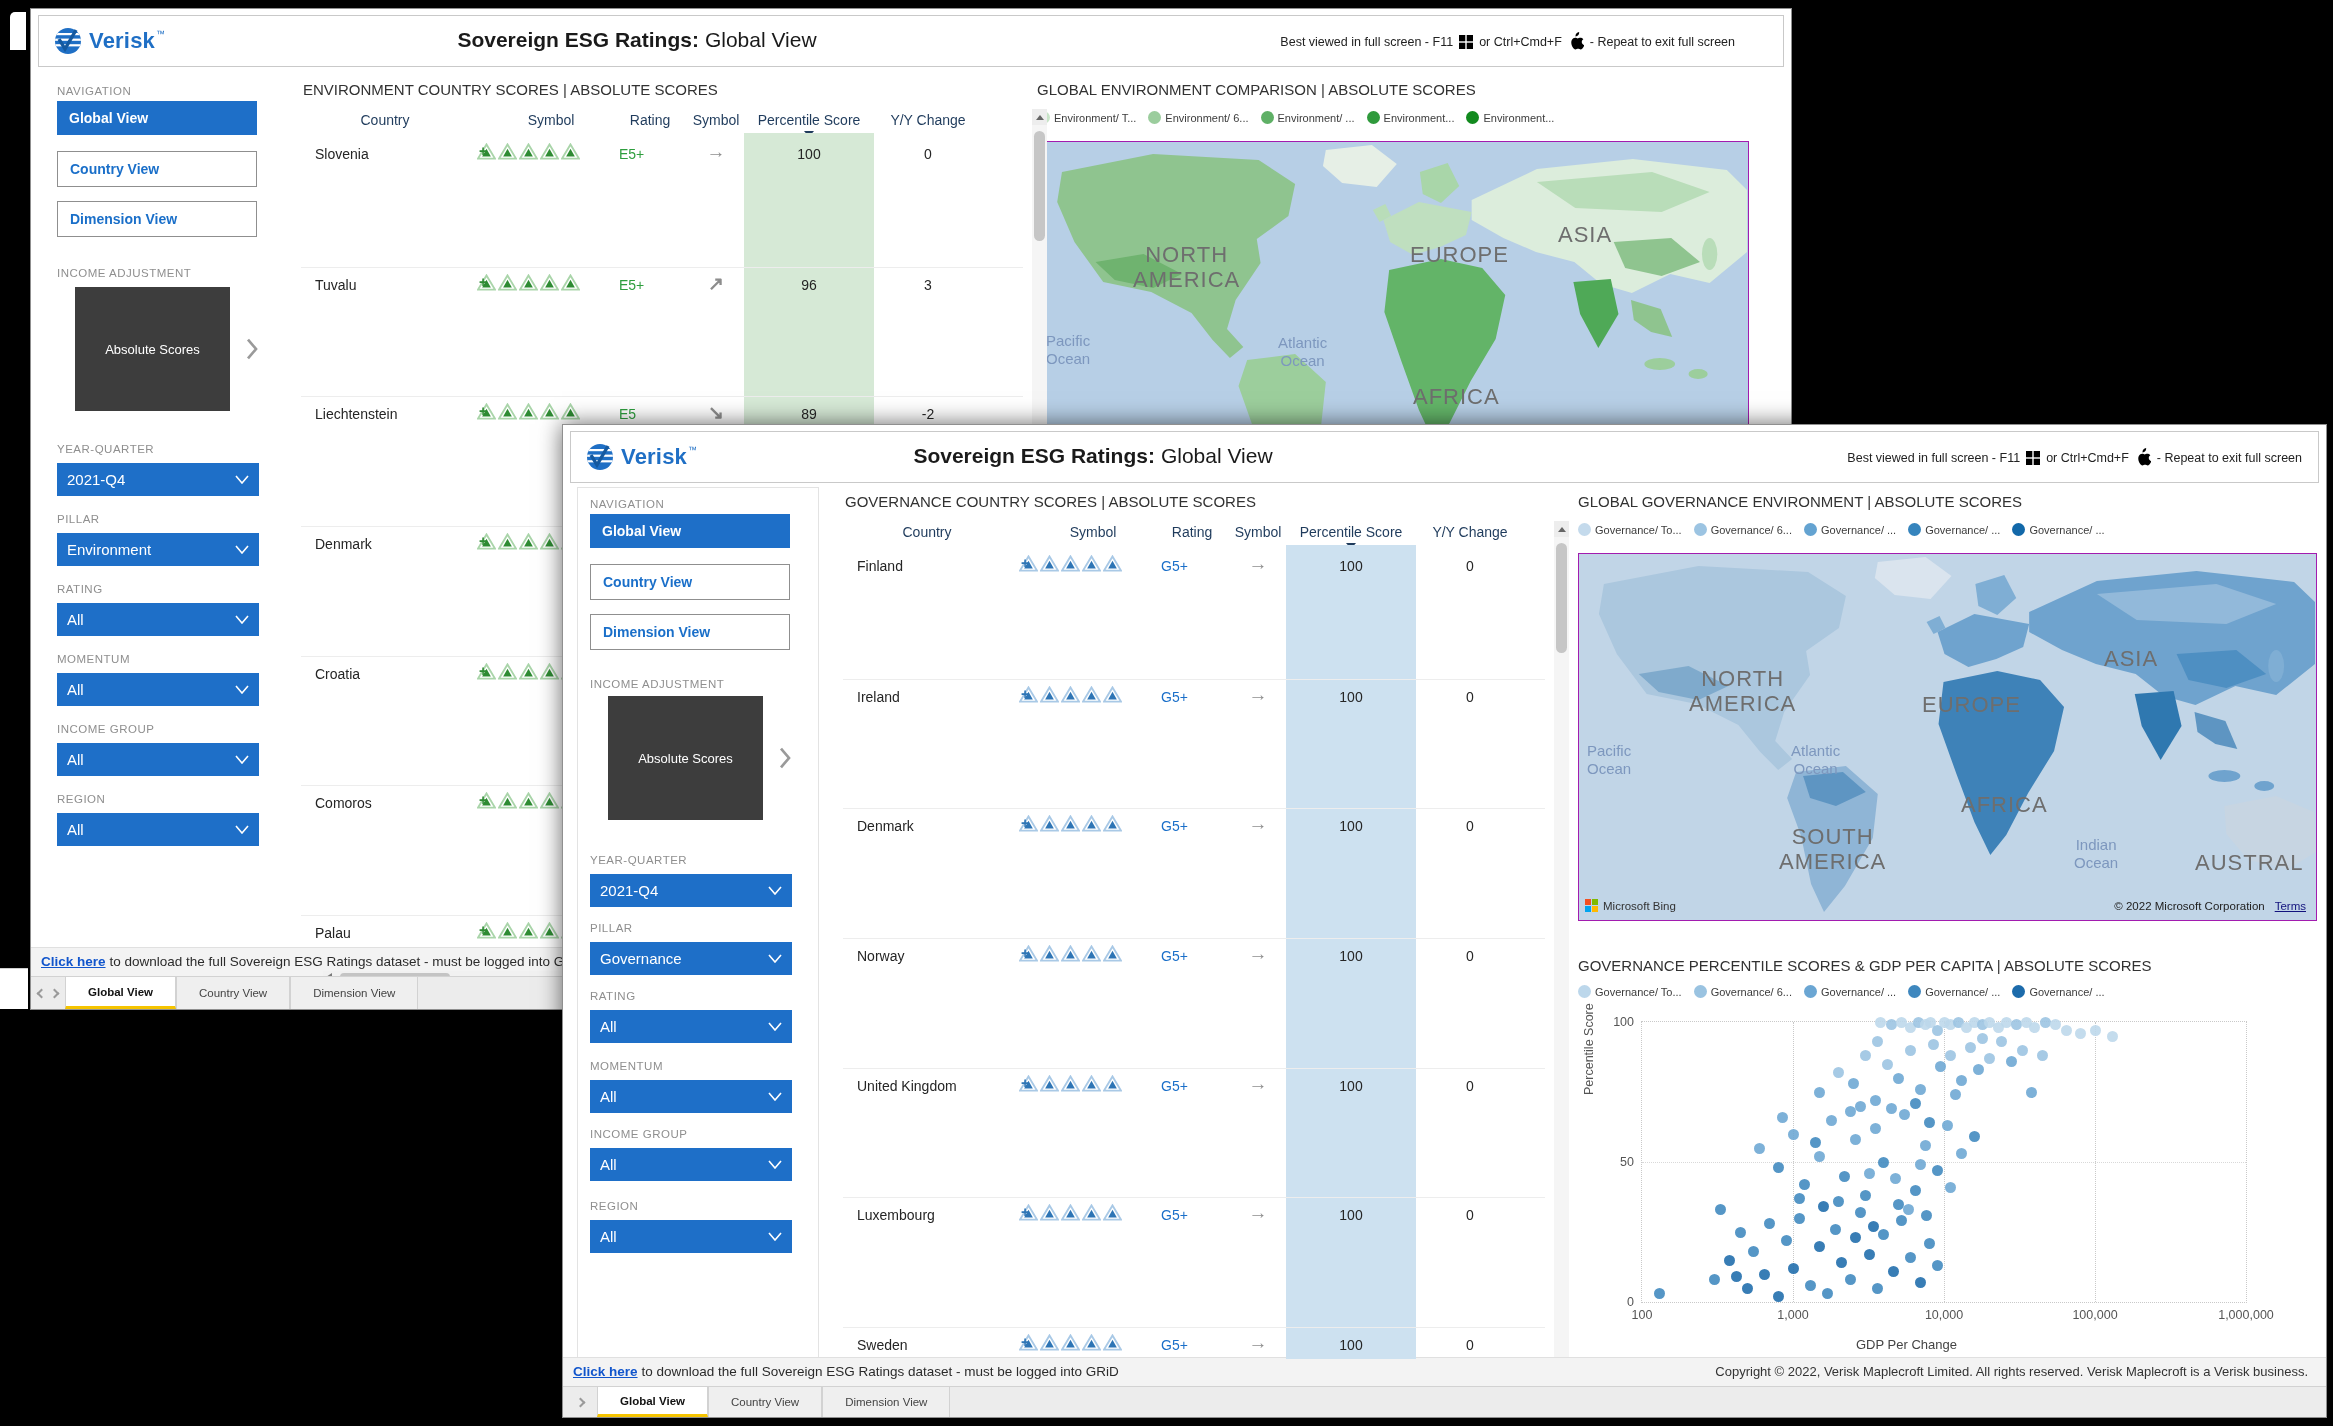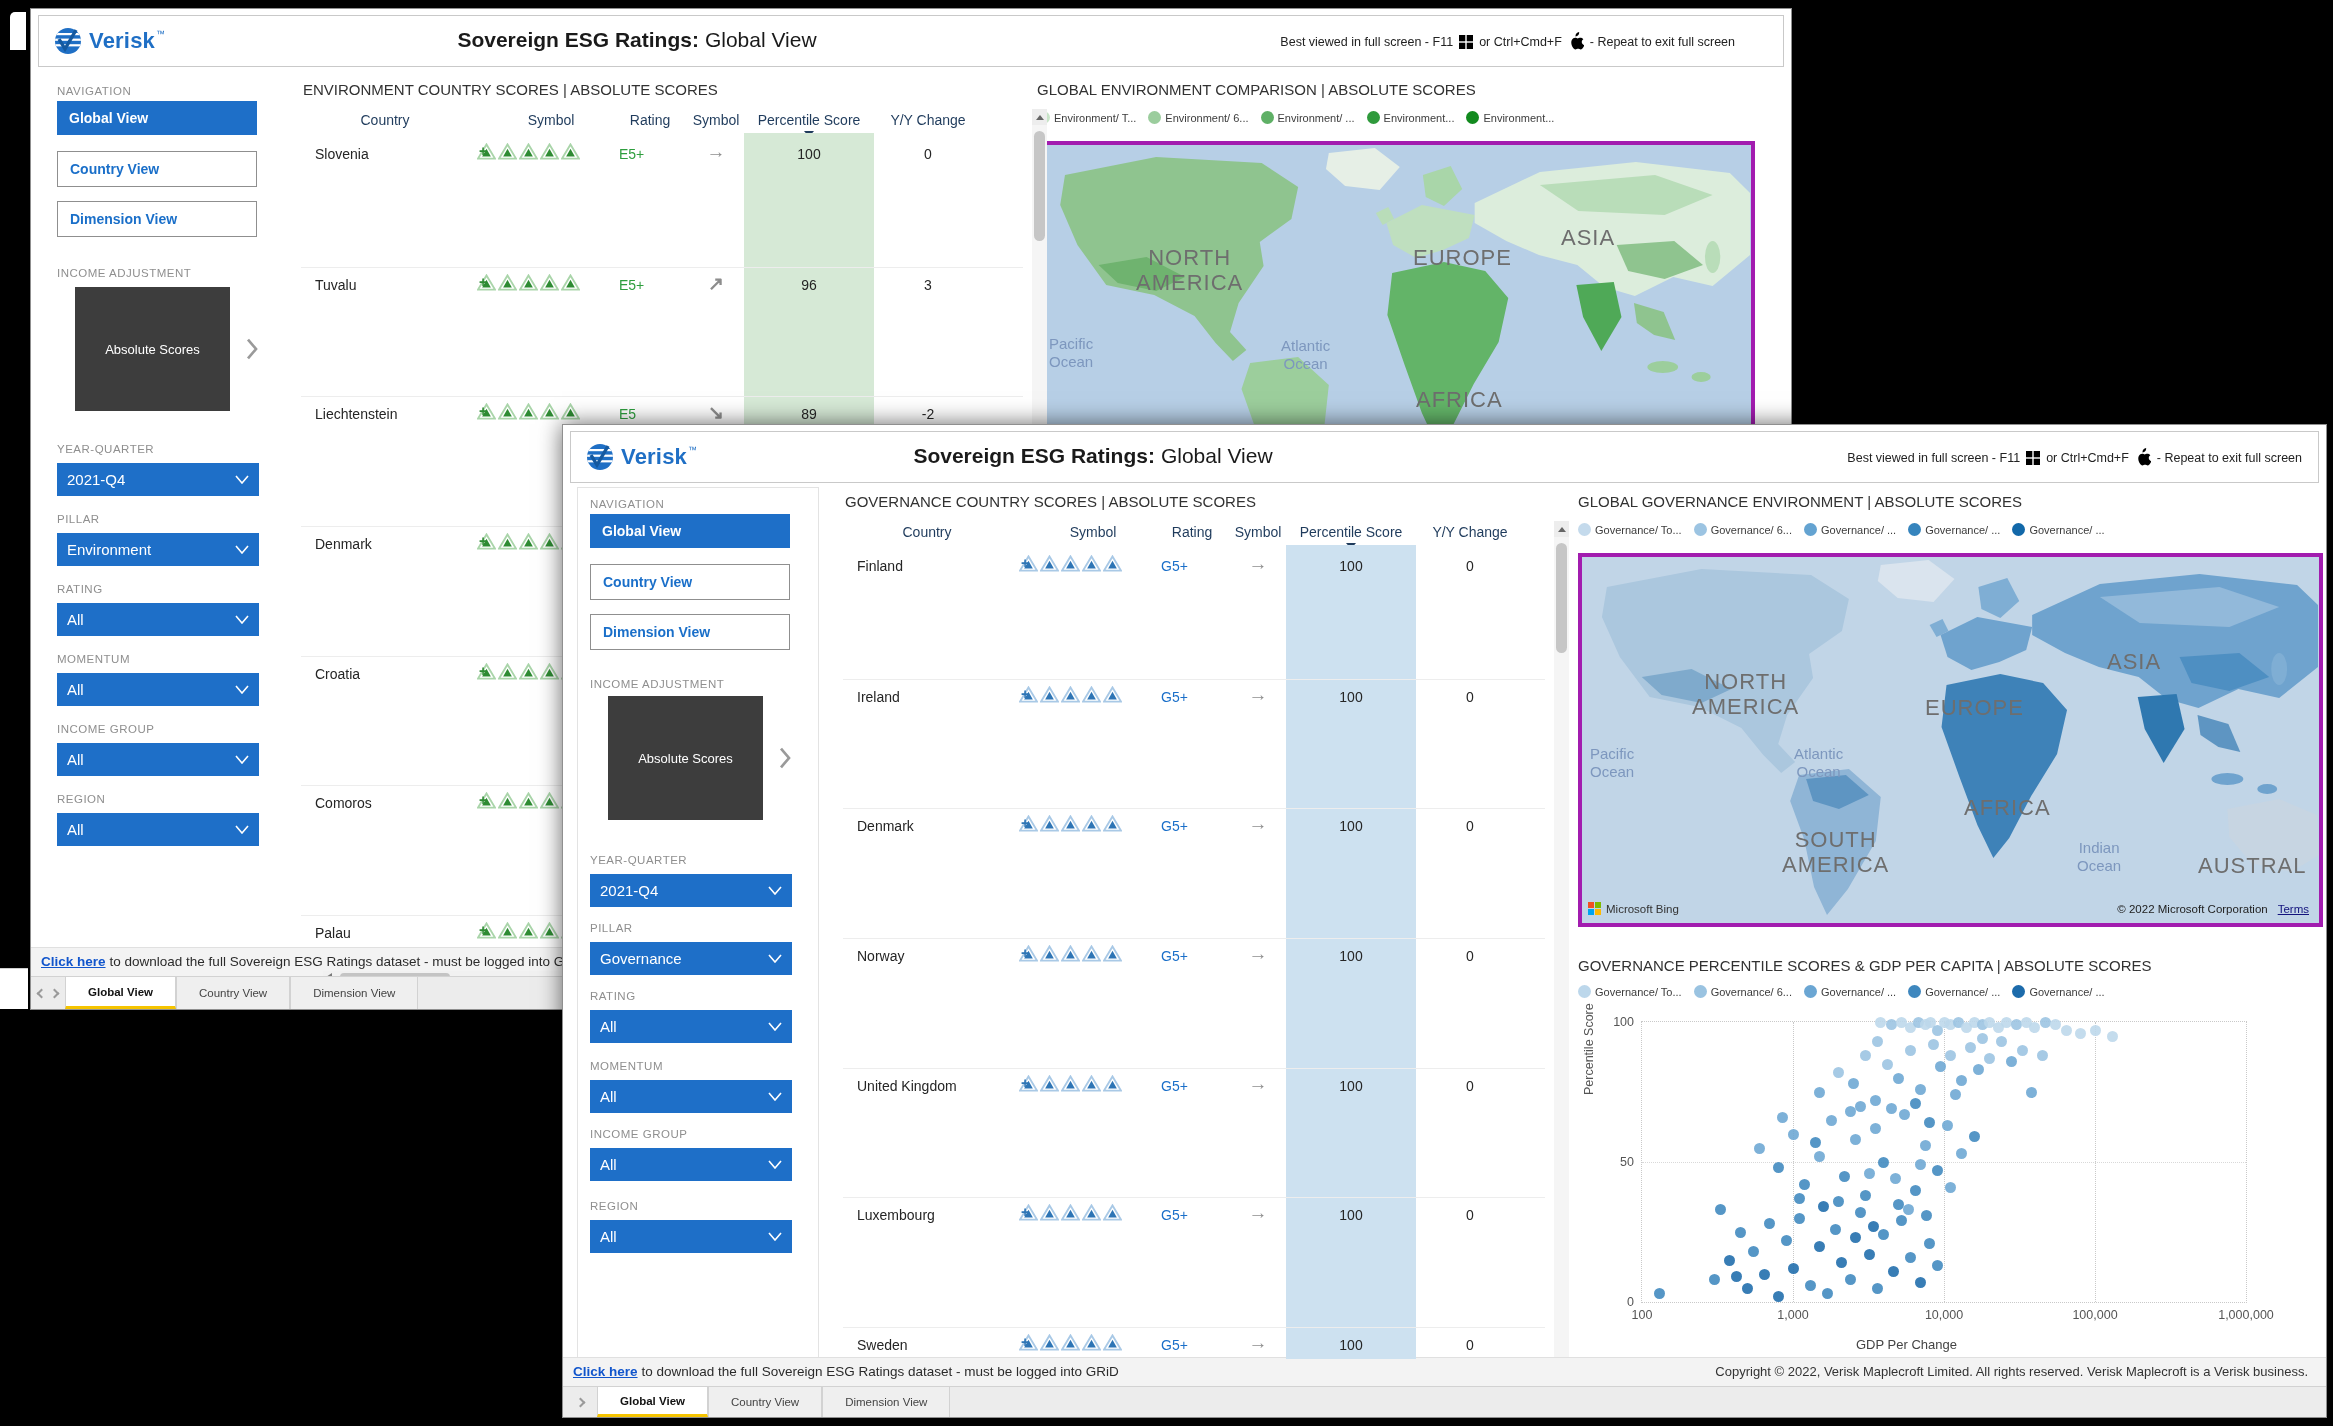--- a/index.html
+++ b/index.html
@@ -68,21 +68,21 @@
   .vs-up:after{content:"";position:absolute;left:4px;top:6px;border-left:4px solid transparent;
     border-right:4px solid transparent;border-bottom:5px solid #666;}
   .vs-thumb{position:absolute;left:2px;top:22px;width:11px;height:110px;background:#c6c6c6;border-radius:6px;}
   
   .mpanel{position:absolute;background:#fff;}
   #backWin .mpanel{left:1004px;top:70px;width:716px;height:620px;}
   #frontWin .mpanel{left:1013px;top:66px;width:742px;height:452px;}
   .legend{position:absolute;left:2px;top:32px;display:flex;gap:12px;align-items:center;white-space:nowrap;}
   .lgd{display:flex;align-items:center;gap:4px;font-size:11px;color:#3c3c3c;cursor:pointer;}
   .lgd i{width:13px;height:13px;border-radius:50%;display:inline-block;}
-  .mapbox{position:absolute;left:2px;top:62px;width:737px;height:366px;overflow:hidden;border:4px solid #a21caf;}
+  .mapbox{position:absolute;left:2px;top:62px;width:737px;height:366px;overflow:hidden;border:1px solid #a21caf;}
   #backWin .mapbox{width:710px;}
   .mlabel{position:absolute;color:#6e6e6e;font-size:22px;letter-spacing:1px;white-space:pre-line;text-align:center;line-height:1.15;}
   .olabel{position:absolute;color:#7D97BE;font-size:15px;white-space:pre-line;text-align:center;line-height:1.2;}
   .bingchip{position:absolute;left:6px;bottom:8px;display:flex;align-items:center;gap:5px;font-size:11.5px;color:#333;}
   .bsq{display:grid;grid-template-columns:6px 6px;grid-gap:1px;}
   .bsq i{width:6px;height:6px;display:block;}
   .attrib{position:absolute;right:10px;bottom:8px;font-size:11.5px;color:#222;}
   .attrib a{color:#12127D;text-decoration:underline;margin-left:10px;cursor:pointer;}
   
   .spanel{position:absolute;left:1013px;top:530px;width:742px;height:400px;background:#fff;}

